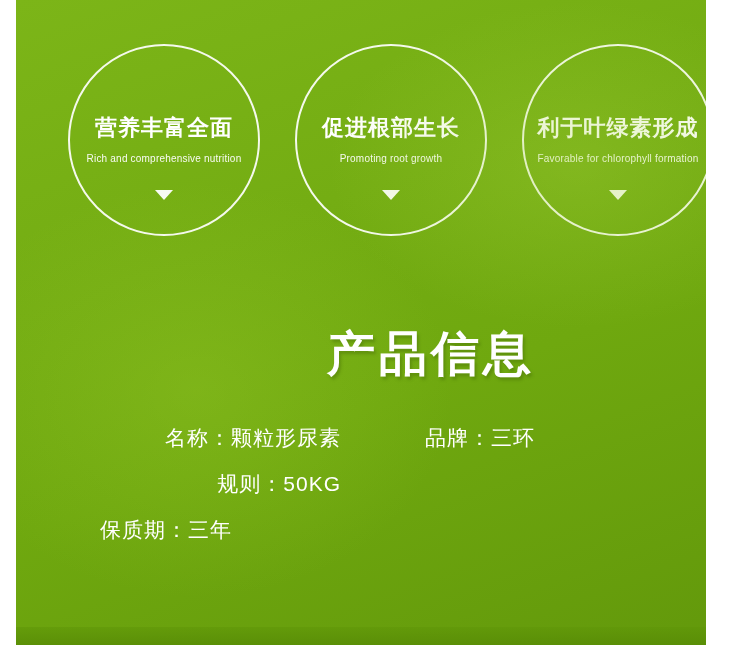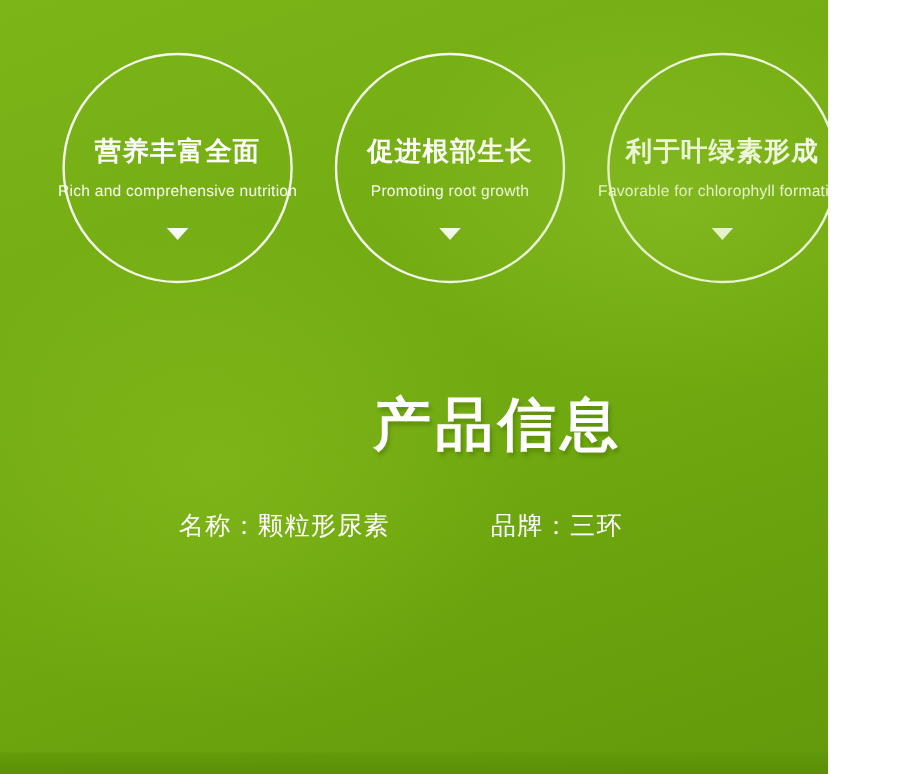--- a/index.html
+++ b/index.html
@@ -13,20 +13,21 @@
     font-family: "Liberation Sans", sans-serif;
     overflow: hidden;
   }
   .page {
     position: relative;
     width: 690px;
     height: 645px;
     background: linear-gradient(160deg, #7cb518 0%, #74ad13 35%, #6fa80f 60%, #63990b 100%);
     background-color: #72ac12;
     overflow: hidden;
+    margin-left: 16px;
   }
   
   .page::before {
     content: "";
     position: absolute;
     left: -80px;
     top: 180px;
     width: 520px;
     height: 420px;
     background: radial-gradient(ellipse at center, rgba(150,200,40,0.35) 0%, rgba(150,200,40,0) 70%);
@@ -69,21 +70,21 @@
     color: #ffffff;
     font-size: 22px;
     font-weight: bold;
     letter-spacing: 1px;
     line-height: 1.1;
     margin-bottom: 12px;
     white-space: nowrap;
   }
   .feature-sub {
     color: #ffffff;
-    font-size: 13px;
+    font-size: 10px;
     letter-spacing: 0.2px;
     white-space: nowrap;
     opacity: 0.95;
   }
   .feature-arrow {
     position: absolute;
     bottom: 34px;
     left: 50%;
     transform: translateX(-50%);
     width: 0;
@@ -173,19 +174,21 @@
   </div>
 
   <div class="section-title">产品信息</div>
 
   <div class="info">
     <div class="info-row">
       <div class="info-cell left">名称：颗粒形尿素</div>
       <div class="info-cell right">品牌：三环</div>
     </div>
     <div class="info-row">
+      <div class="info-cell left">规则：50KG</div>
     </div>
     <div class="info-row">
+      <div class="info-cell right">保质期：三年</div>
     </div>
   </div>
 
   <div class="bottom-band"></div>
 </div>
 
 </body></html>

